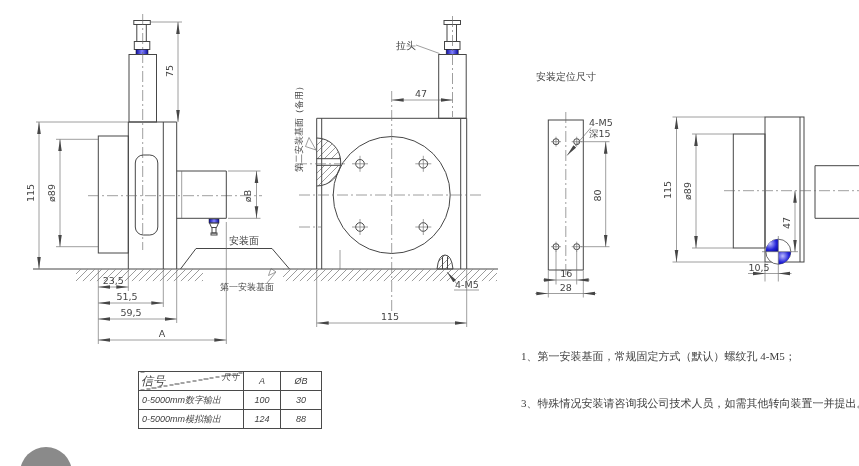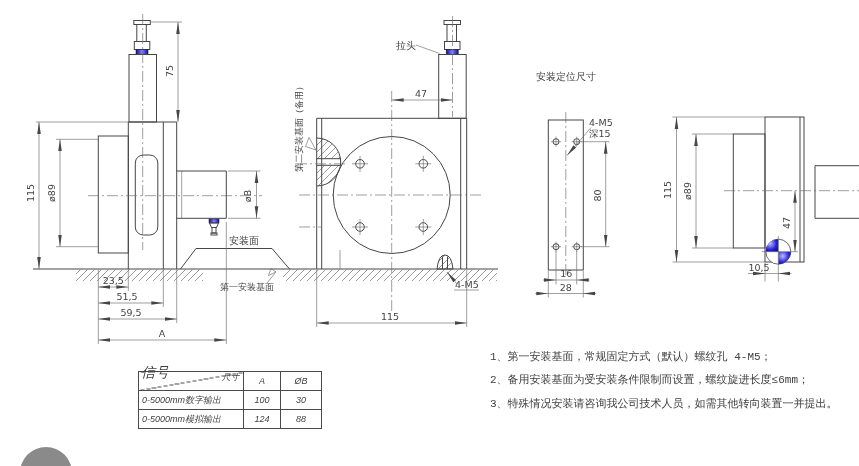--- a/index.html
+++ b/index.html
@@ -18,24 +18,24 @@
   #spec-table{position:absolute;left:138px;top:371px;border-collapse:collapse;
               color:#3f3f3f;}
   #spec-table td{border:1px solid #4a4a4a;padding:0;height:18px;font-size:9px;
                  text-align:center;vertical-align:middle;background:#fff;font-style:italic;}
   #spec-table td.sig{width:101px;text-align:left;padding-left:3px;}
   #spec-table td.ca{width:36px;}
   #spec-table td.cb{width:40px;}
   td.diag{position:relative;text-align:left;
     background:linear-gradient(to bottom right,#fff 49%,#4a4a4a 49%,#4a4a4a 51%,#fff 51%) !important;}
   td.diag .tr{position:absolute;right:4px;top:0;font-size:8.5px;}
-  td.diag .bl{position:absolute;left:2px;bottom:8px;font-size:14px;}
+  td.diag .bl{position:absolute;left:2px;bottom:0;font-size:12px;}
   
-  .note{position:absolute;left:490px;width:338px;font-size:11px;color:#3e3e3e;
-        white-space:nowrap;font-family:Liberation Mono, monospace;}
+  .note{position:absolute;left:521px;width:338px;font-size:11px;color:#3e3e3e;
+        white-space:nowrap;font-family:Liberation Serif, serif;}
   #floating-btn{position:absolute;left:20px;top:447px;width:52px;height:52px;
         border-radius:50%;background:#8a8a8a;}
 </style>
 </head>
 <body>
 
 <div id="stage">
 
 <svg width="859" height="466" viewBox="0 0 859 466">
   <defs>
@@ -292,18 +292,17 @@
   </tr>
   <tr>
     <td class="sig">0-5000mm模拟输出</td>
     <td class="ca">124</td>
     <td class="cb">88</td>
   </tr>
 </tbody>
     </table>
 
 <div class="note" style="top:349px">1、第一安装基面，常规固定方式（默认）螺纹孔 4-M5；</div>
-<div class="note" style="top:372px">2、备用安装基面为受安装条件限制而设置，螺纹旋进长度≤6mm；</div>
 <div class="note" style="top:396px">3、特殊情况安装请咨询我公司技术人员，如需其他转向装置一并提出。</div>
 
 <div id="floating-btn"></div>
 
 </div>
 
 </body></html>

